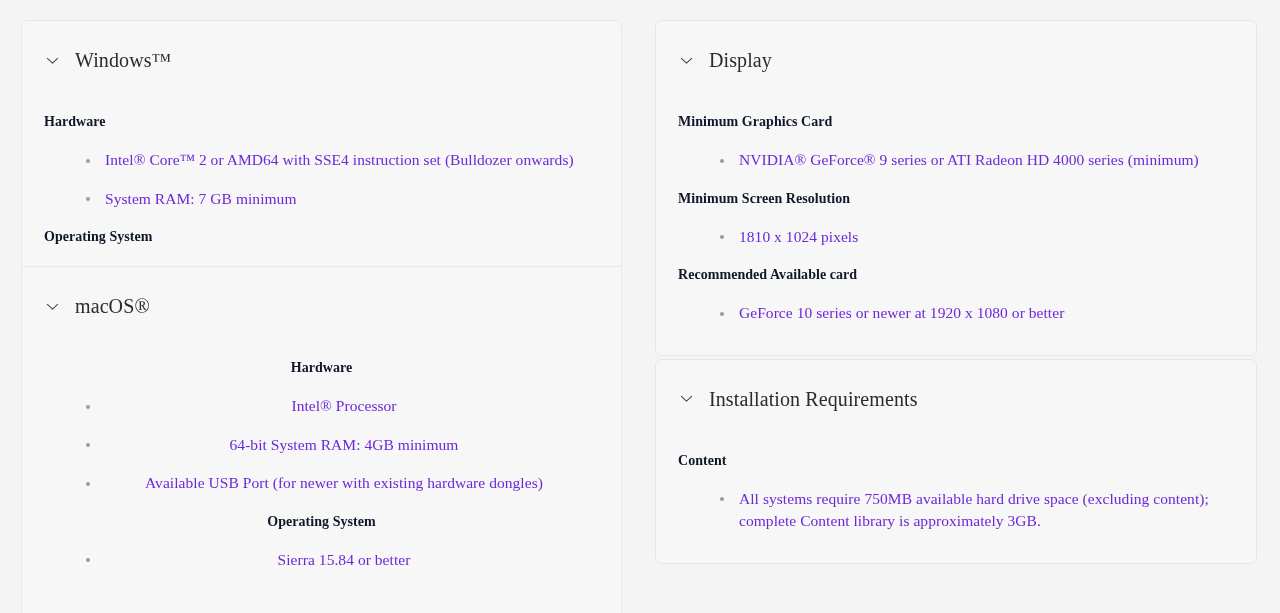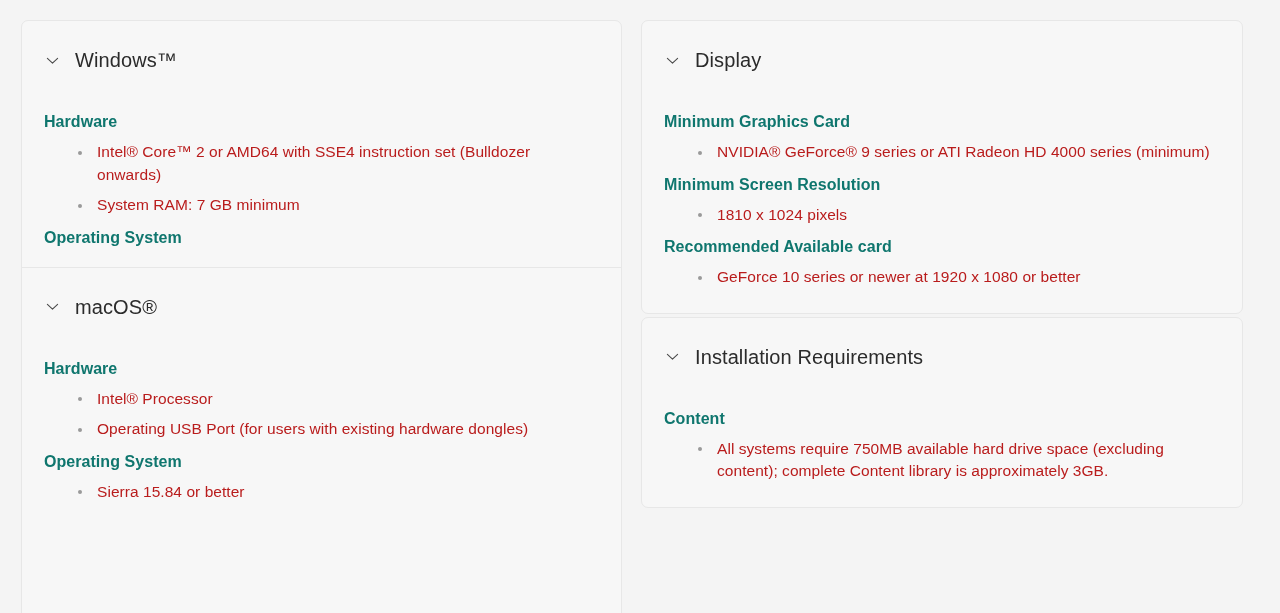--- a/index.html
+++ b/index.html
@@ -19,38 +19,40 @@
     width: 1280px;
     height: 613px;
     background: #f4f4f4;
   }
 
   .col {
     position: absolute;
     top: 20px;
   }
   .col-left  { left: 21px;  width: 601px; }
-  .col-right { left: 641px; width: 602px; }
+  .col-right { left: 655px; width: 602px; }
 
   .card {
     background: #f7f7f7;
     border: 1px solid #e7e7e7;
     border-radius: 7px;
     width: 100%;
   }
   .card + .card { margin-top: 3px; }
 
   
   .card-left { min-height: 700px; }
 
   .section {
     padding: 0 0 8px 0;
+    font-family: Liberation Serif, serif;
   }
   .section + .section {
     border-top: 1px solid #e7e7e7;
+    text-align: center;
   }
 
   .section-head {
     display: flex;
     align-items: center;
     padding: 26px 0 0 22px;
     gap: 14px;
     cursor: pointer;
     user-select: none;
   }
@@ -70,41 +72,41 @@
     color: #2b2b2b;
     font-weight: 400;
     letter-spacing: 0.1px;
   }
 
   .section-body {
     padding: 38px 22px 6px 22px;
   }
 
   .sub-head {
-    font-size: 16px;
+    font-size: 14px;
     line-height: 22px;
     font-weight: 700;
-    color: #0f766e;
+    color: #0f172a;
     margin: 0 0 4px 0;
     letter-spacing: 0.05px;
   }
   .sub-head + ul { margin-top: 0; }
 
   ul.bullets {
     list-style: none;
     margin: 0 0 10px 0;
     padding: 0 0 0 22px;
   }
   ul.bullets li {
     position: relative;
     font-size: 15.5px;
     line-height: 22.5px;
-    color: #b91c1c;
+    color: #6d28d9;
     padding: 0 0 0 23px;
-    margin: 8px;
+    margin: 16px;
     letter-spacing: 0.05px;
   }
   ul.bullets li::before {
     content: "";
     position: absolute;
     left: 4px;
     top: 9.5px;
     width: 4px;
     height: 4px;
     border-radius: 50%;
@@ -142,21 +144,22 @@
               <svg viewBox="0 0 20 20" fill="none" xmlns="http://www.w3.org/2000/svg">
                 <path d="M4 7.5 L10 13 L16 7.5" stroke="currentColor" stroke-width="1.3" stroke-linecap="round" stroke-linejoin="round"></path>
               </svg>
             </span>
             <span class="section-title">macOS®</span>
           </div>
           <div class="section-body">
             <div class="sub-head">Hardware</div>
             <ul class="bullets">
               <li>Intel® Processor</li>
-              <li>Operating USB Port (for users with existing hardware dongles)</li>
+              <li>64-bit System RAM: 4GB minimum</li>
+              <li>Available USB Port (for newer with existing hardware dongles)</li>
             </ul>
             <div class="sub-head">Operating System</div>
             <ul class="bullets">
               <li>Sierra 15.84 or better</li>
             </ul>
           </div>
         </div>
       </div>
   </div>
 

